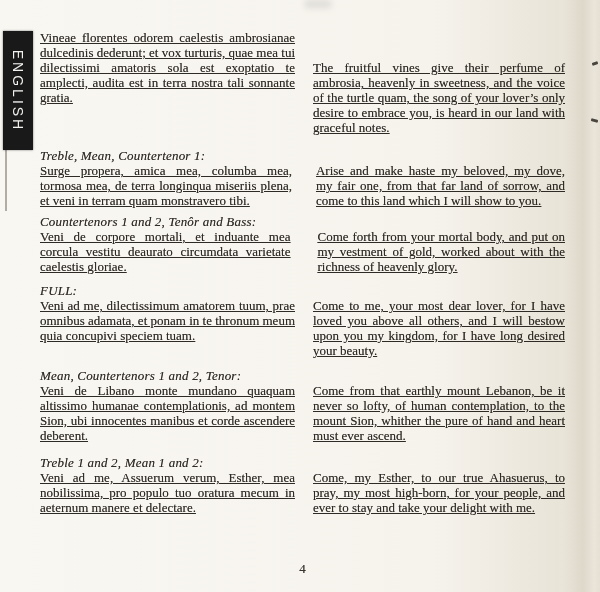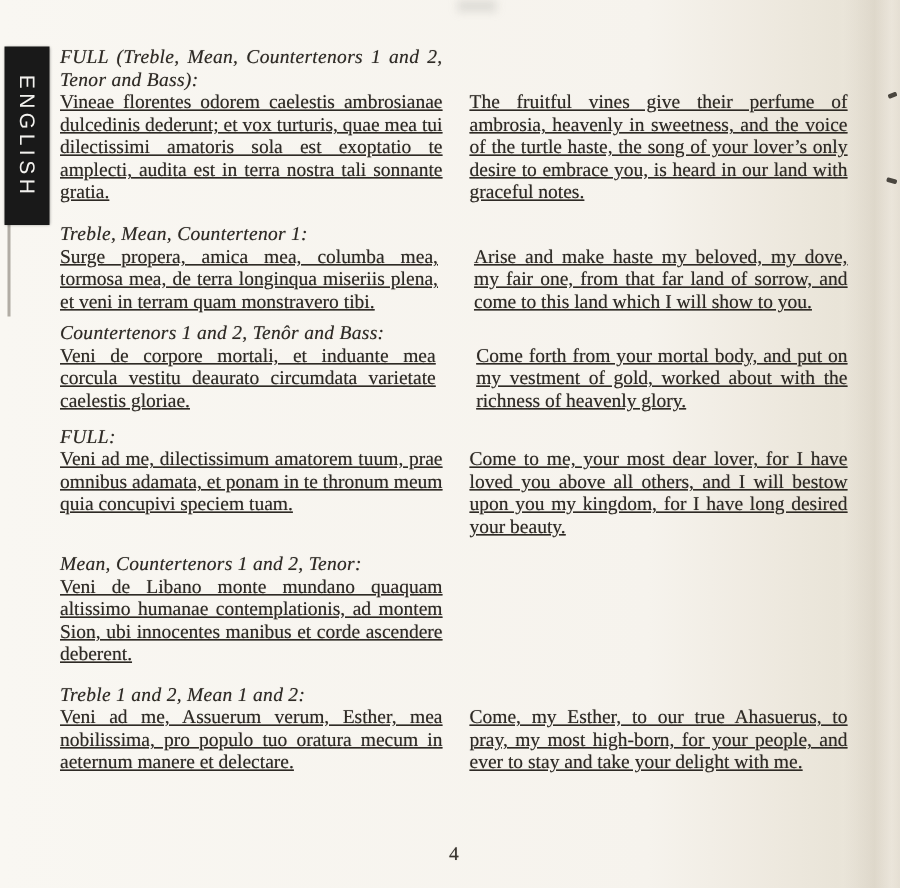--- a/index.html
+++ b/index.html
@@ -118,25 +118,24 @@
 <div class="tab-tail-line"></div>
 
 <div class="language-tab">
   <span class="vertical-text">ENGLISH</span>
 </div>
 
 <div class="content">
 
   <div class="row mb-a">
     <div class="col-left">
-      <div class="voice-heading">FULL (Treble, Mean, Countertenors 1 and 2, Tenor and Bass):</div>
       <p class="body-text">Vineae florentes odorem caelestis ambrosianae dulcedinis dederunt; et vox turturis, quae mea tui dilectissimi amatoris sola est exoptatio te amplecti, audita est in terra nostra tali sonnante gratia.</p>
     </div>
     <div class="col-right">
-      <p class="body-text offset-2">The fruitful vines give their perfume of ambrosia, heavenly in sweetness, and the voice of the turtle haste, the song of your lover’s only desire to embrace you, is heard in our land with graceful notes.</p>
+      <p class="body-text offset-2">The fruitful vines give their perfume of ambrosia, heavenly in sweetness, and the voice of the turtle quam, the song of your lover’s only desire to embrace you, is heard in our land with graceful notes.</p>
     </div>
   </div>
 
   <div class="row mb-b">
     <div class="col-left">
       <div class="voice-heading">Treble, Mean, Countertenor 1:</div>
       <p class="body-text">Surge propera, amica mea, columba mea, tormosa mea, de terra longinqua miseriis plena, et veni in terram quam monstravero tibi.</p>
     </div>
     <div class="col-right">
       <p class="body-text offset-1">Arise and make haste my beloved, my dove, my fair one, from that far land of sorrow, and come to this land which I will show to you.</p>
@@ -161,20 +160,23 @@
     <div class="col-right">
       <p class="body-text offset-1">Come to me, your most dear lover, for I have loved you above all others, and I will bestow upon you my kingdom, for I have long desired your beauty.</p>
     </div>
   </div>
 
   <div class="row mb-e">
     <div class="col-left">
       <div class="voice-heading">Mean, Countertenors 1 and 2, Tenor:</div>
       <p class="body-text">Veni de Libano monte mundano quaquam altissimo humanae contemplationis, ad montem Sion, ubi innocentes manibus et corde ascendere deberent.</p>
     </div>
+    <div class="col-right">
+      <p class="body-text offset-1">Come from that earthly mount Lebanon, be it never so lofty, of human contemplation, to the mount Sion, whither the pure of hand and heart must ever ascend.</p>
+    </div>
   </div>
 
   <div class="row">
     <div class="col-left">
       <div class="voice-heading">Treble 1 and 2, Mean 1 and 2:</div>
       <p class="body-text">Veni ad me, Assuerum verum, Esther, mea nobilissima, pro populo tuo oratura mecum in aeternum manere et delectare.</p>
     </div>
     <div class="col-right">
       <p class="body-text offset-1">Come, my Esther, to our true Ahasuerus, to pray, my most high-born, for your people, and ever to stay and take your delight with me.</p>
     </div>

